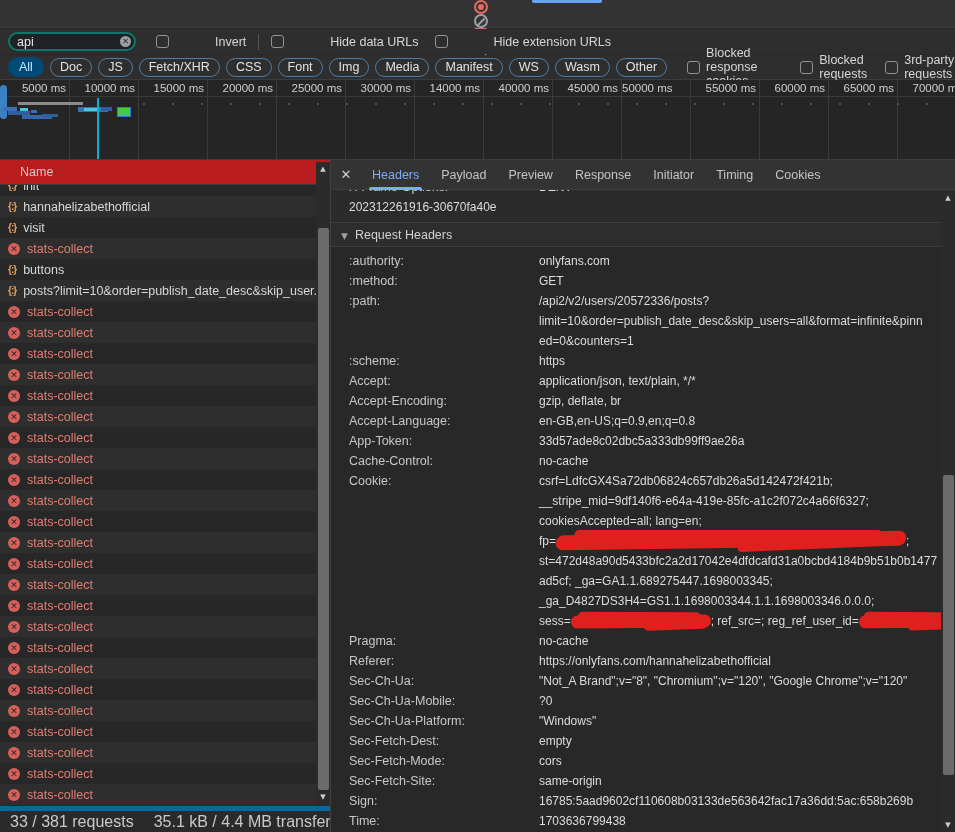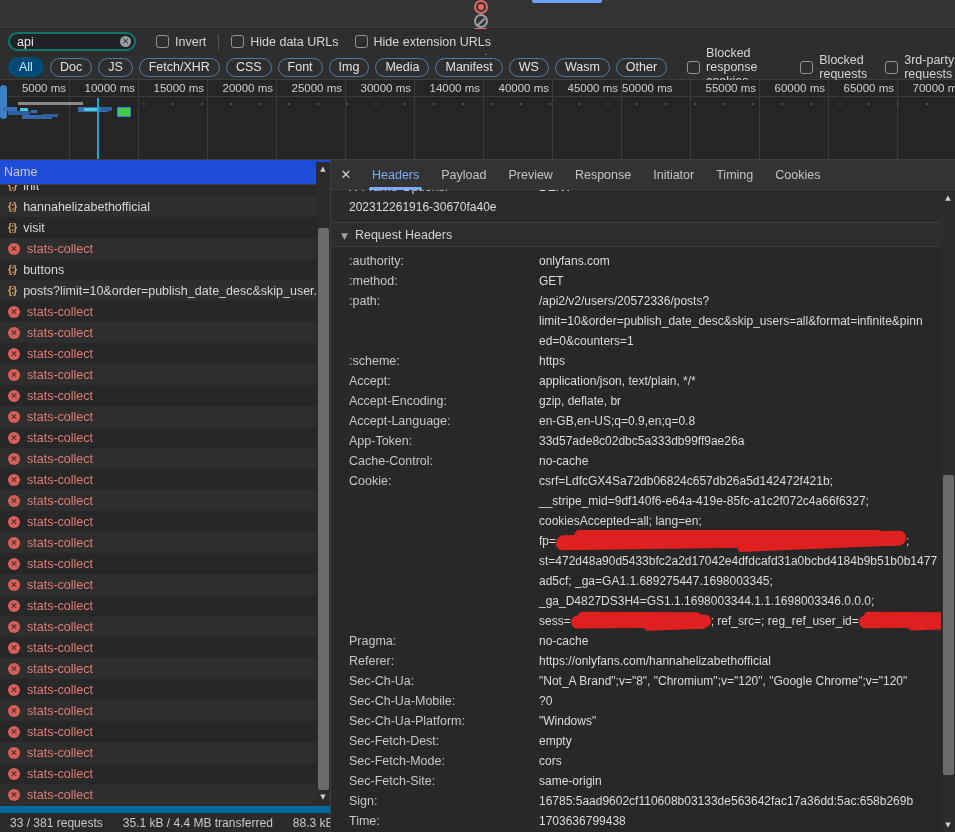--- a/index.html
+++ b/index.html
@@ -49,21 +49,21 @@
   .filter-row{
     position:absolute; left:0; top:29px; width:955px; height:25px;
     background:#2e2e2e; display:flex; align-items:center; padding-left:8px;
   }
   .filter-input{
     position:relative; width:128px; height:19px; background:#202124;
     border:2px solid #0f766e; border-radius:10px;
     display:flex; align-items:center; padding:0 18px 0 7px; color:#e8e8e8;
   }
   .clear-x{ position:absolute; right:3px; top:2px; width:11px; height:11px; background:#9aa0a6; border-radius:50%; color:#2e2e2e; font-size:8.5px; font-weight:bold; line-height:11px; text-align:center; }
-  .filter-row .tb-item{ height:25px; }
+  .filter-row .tb-item{ height:25px;gap:40px; }
 
   
   .types-row{
     position:absolute; left:0; top:55px; width:955px; height:25px;
     background:#2e2e2e; border-bottom:1px solid #3d3d3d;
     display:flex; align-items:center; padding-left:8px; gap:6px;
   }
   .pill{ border:1px solid #4f7ca6; border-radius:11px; padding:1.5px 9px; color:#e2e2e2; white-space:nowrap; }
   .pill.active{ border-color:transparent; background:#004a77; color:#c2e7ff; font-weight:normal; padding:2px 10px; }
   .types-cbs{ display:flex; align-items:center; gap:18px; margin-left:14px; }
@@ -72,39 +72,39 @@
   
   .overview{ position:absolute; left:0; top:80px; width:955px; height:80px; background:#252525; border-bottom:1px solid #3d3d3d; overflow:hidden; }
   .ov-labels{ position:absolute; left:0; top:0; width:100%; height:17px; border-bottom:1px solid #3a3a3a; }
   .ov-tick{ position:absolute; top:2px; width:66px; text-align:right; color:#cfcfcf; font-size:11.5px; white-space:nowrap; }
   .ov-grid{ position:absolute; top:0; bottom:0; width:1px; background:#3a3a3a; }
   .ov-mark{ position:absolute; }
   .ov-handle{ position:absolute; left:0; top:5px; width:7px; height:34px; background:#3b82c4; border-radius:4px; }
 
   
   .left-panel{ position:absolute; left:0; top:160px; width:330px; bottom:26px; background:#282828; overflow:hidden; }
-  .name-header{ position:absolute; left:0; top:0; width:100%; height:25px; line-height:25px; padding-left:4px; color:#cccccc; border-bottom:1px solid #3d3d3d; background:#1d4ed8; }
+  .name-header{ position:absolute; left:0; top:0; width:100%; height:25px; line-height:25px; padding-left:20px; color:#cccccc; border-bottom:1px solid #3d3d3d; background:#b91c1c; }
   .req-list{ position:absolute; left:0; top:25px; right:0; bottom:0; overflow:hidden; }
   .req-row{ height:21px; display:flex; align-items:center; padding-left:8px; gap:7px; white-space:nowrap; overflow:hidden; background:#272727; }
   .req-row.alt{ background:#2e2e2e; }
   .req-row .lbl{ color:#d8d8d8; overflow:hidden; text-overflow:ellipsis; }
   .req-row.err .lbl{ color:#e17d74; }
   .ic-json{ color:#e0a161; font-size:10px; font-weight:bold; letter-spacing:-1px; flex:0 0 auto; }
   .ic-err{ width:12px; height:12px; background:#d9605a; border-radius:50%; color:#2b2b2b; font-size:9px; font-weight:bold; line-height:12px; text-align:center; flex:0 0 auto; }
   .req-row.clip{ margin-top:-10px; }
 
   
   .sbar{ position:absolute; width:14px; background:#2b2b2b; }
   .sbar .thumb{ position:absolute; left:1.5px; width:11px; background:#6b6b6b; }
   .sbar .arr{ position:absolute; left:0; width:14px; text-align:center; font-size:7px; color:#d0d0d0; }
   .sbar-left{ left:316px; top:162px; height:642px; }
   .sbar-right{ right:0; top:190px; bottom:0; }
 
   
-  .status-bar{ position:absolute; left:0; bottom:0; width:330px; height:26px; background:#2a2a2a; border-top:7px solid #0369a1; display:flex; align-items:center; color:#c9c9c9; font-size:12px; }
+  .status-bar{ position:absolute; left:0; bottom:0; width:330px; height:26px; background:#2a2a2a; border-top:5px solid #0369a1; display:flex; align-items:center; color:#c9c9c9; font-size:16px; }
   .status-bar .item{ padding:0 10px; white-space:nowrap; }
   .status-bar .sdiv{ width:1px; height:13px; background:#4a4a4a; }
 
   
   .right-panel{ position:absolute; left:330px; top:160px; right:0; bottom:0; background:#282828; border-left:1px solid #3f3f3f; overflow:hidden; }
   .tabbar{ position:absolute; left:0; top:0; right:0; height:30px; background:#333333; border-bottom:1px solid #3d3d3d; display:flex; align-items:center; }
   .close-x{ width:30px; text-align:center; color:#cfcfcf; font-size:13px; }
   .tab{ position:relative; height:30px; line-height:30px; padding:0 11px; color:#c4c4c4; white-space:nowrap; }
   .tab.active{ color:#7cacf8; }
   .tab.active::after{ content:""; position:absolute; left:8px; right:8px; bottom:0; height:3px; background:#7cacf8; border-radius:2px 2px 0 0; }

